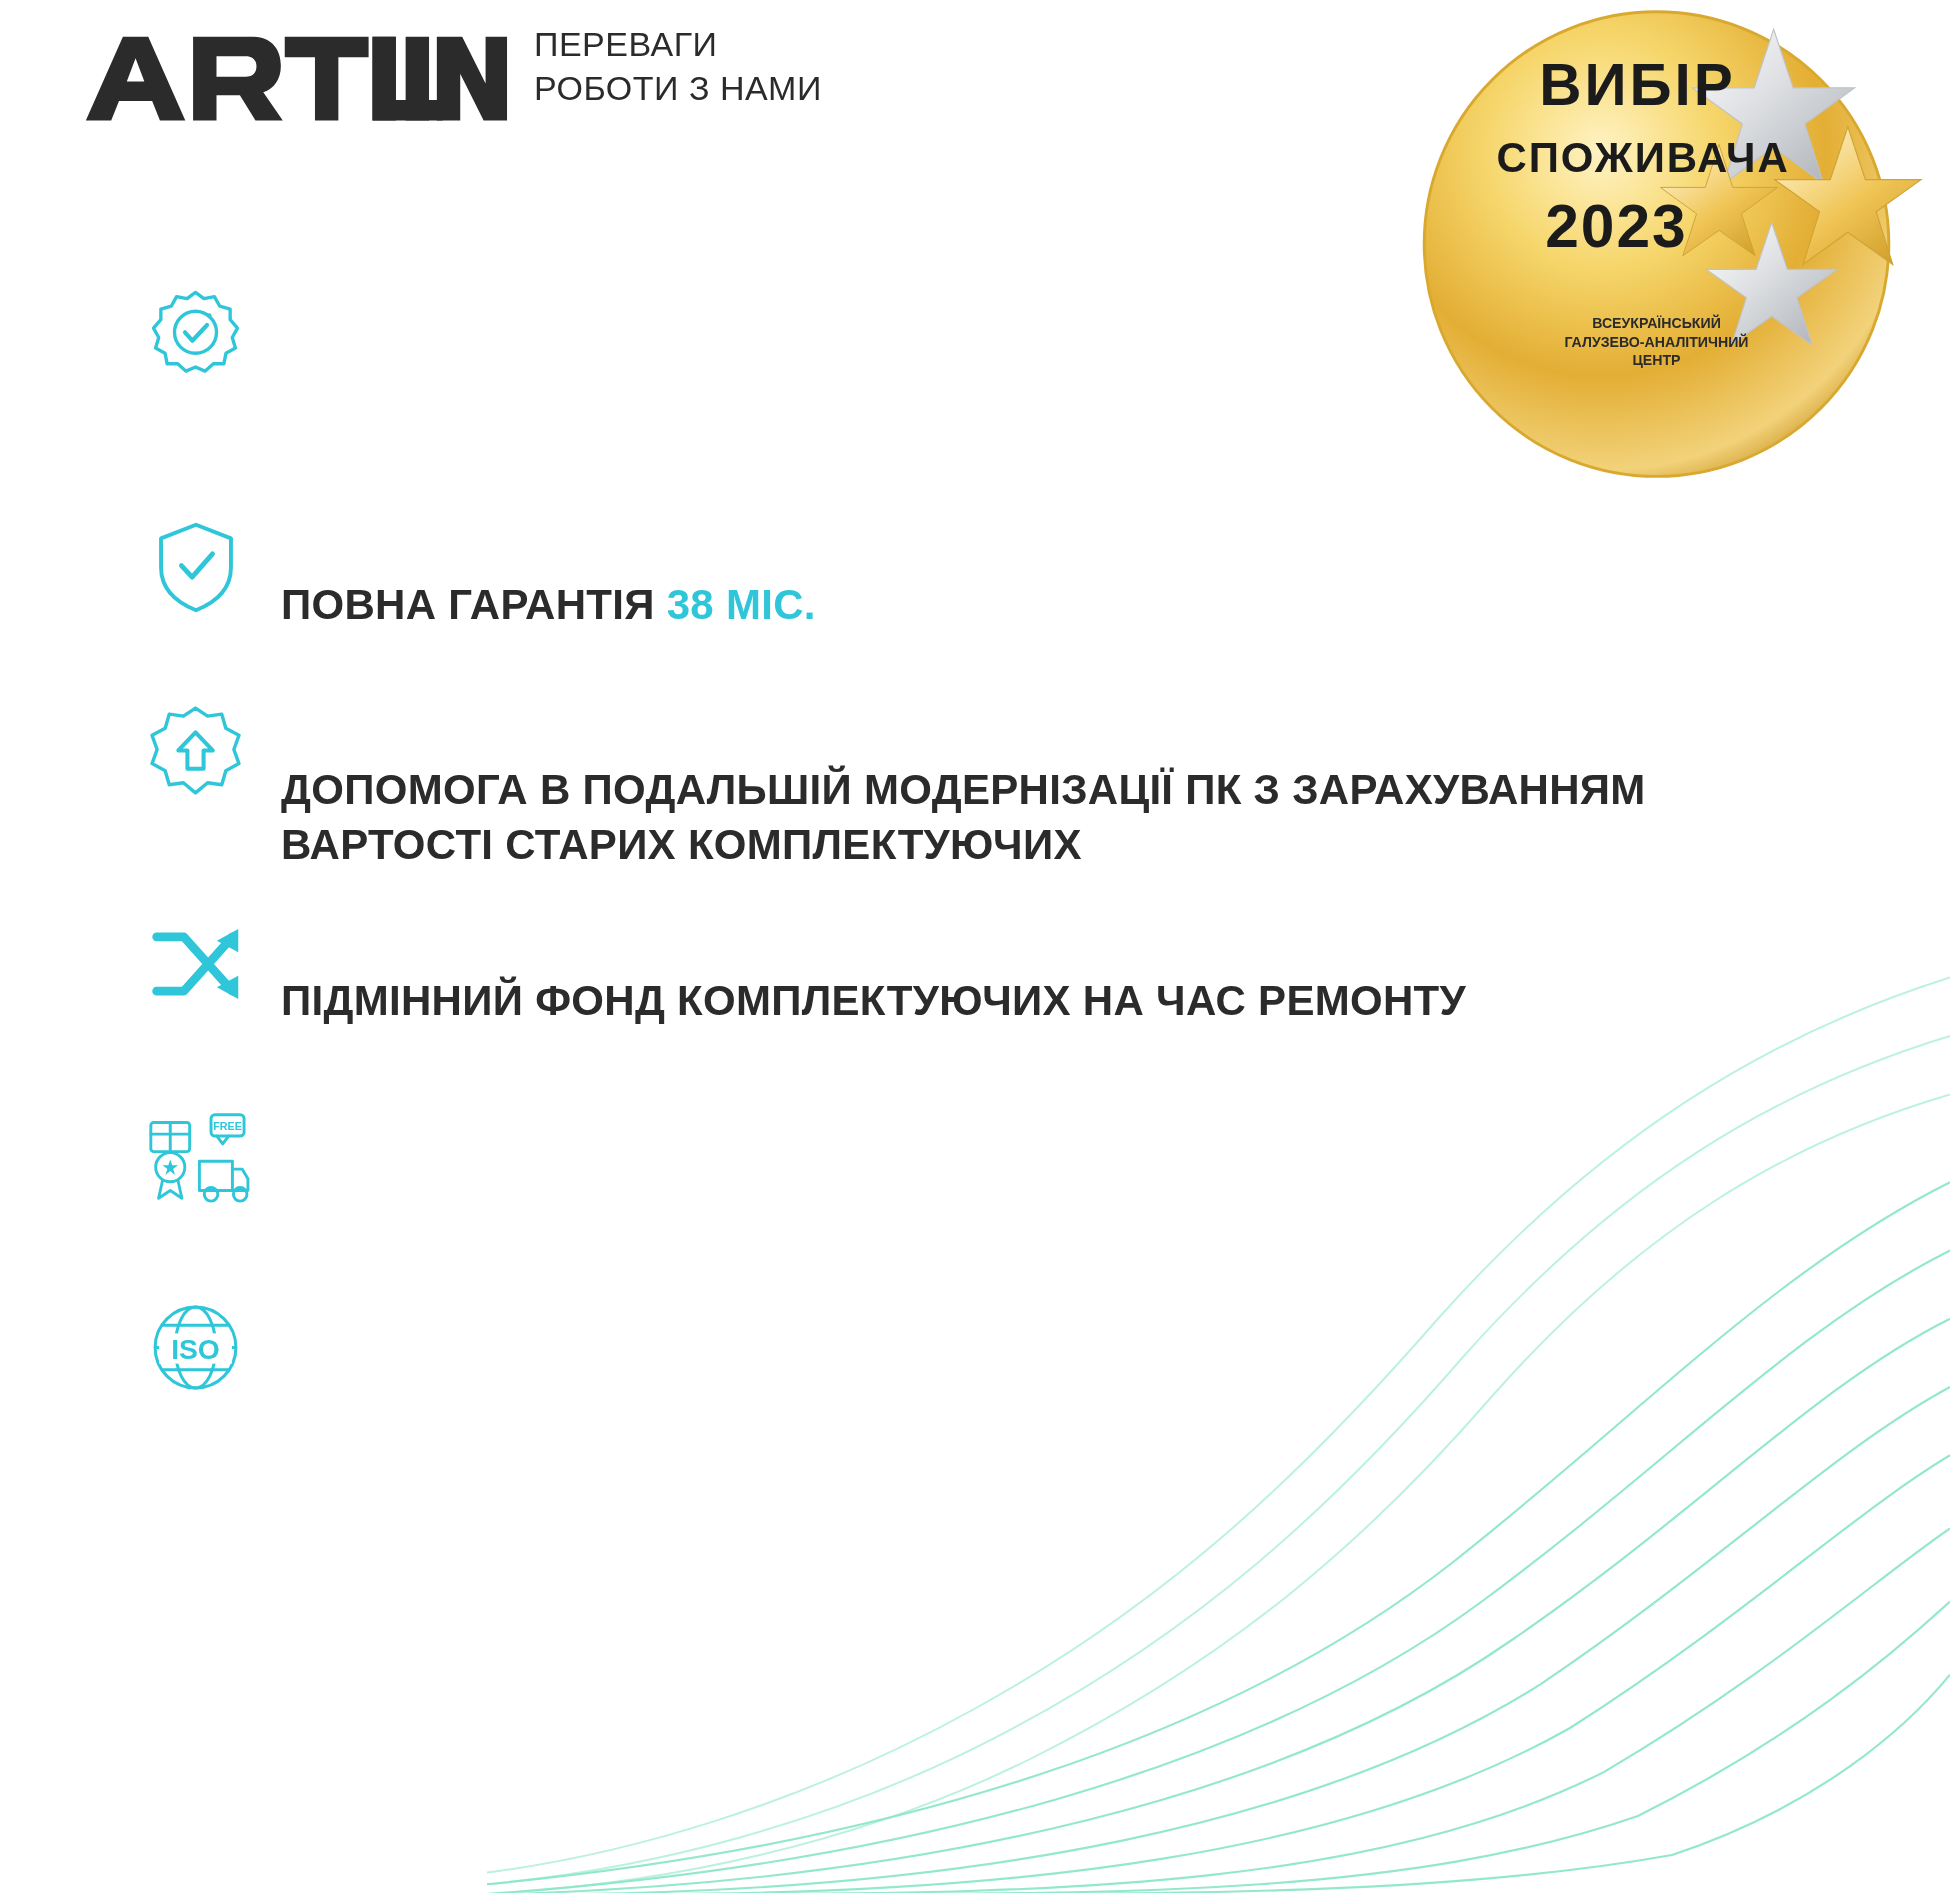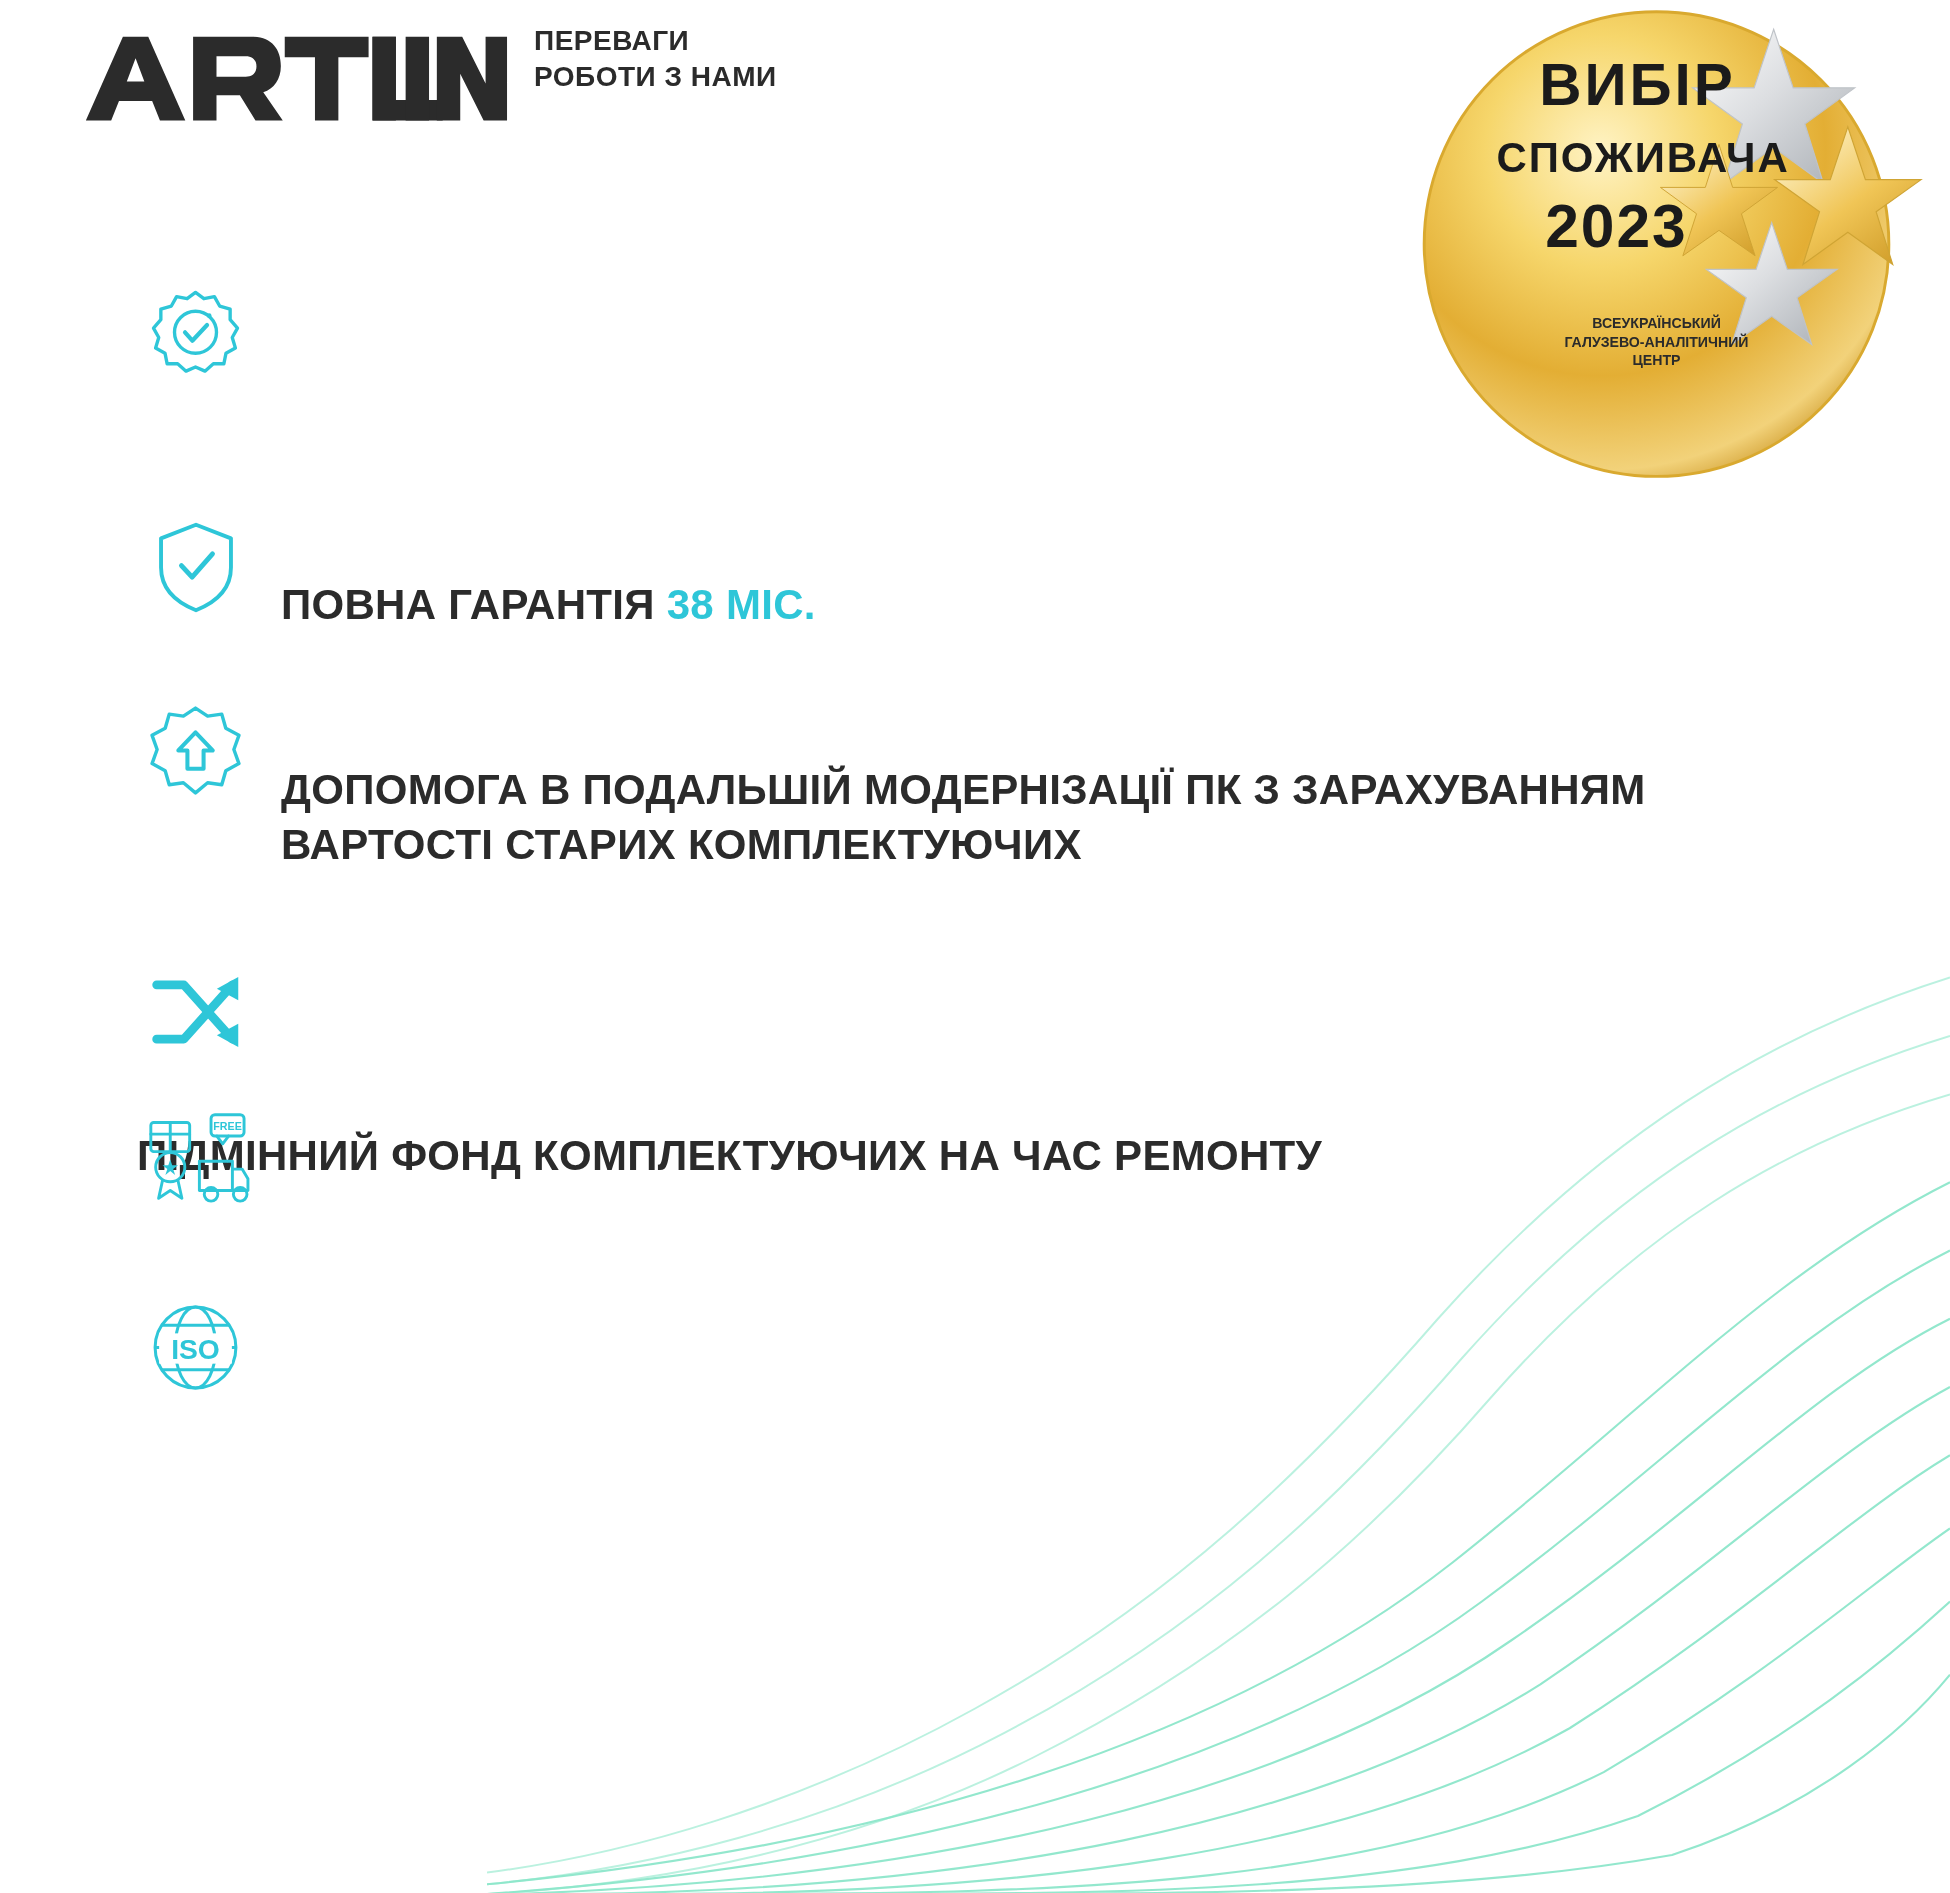--- a/index.html
+++ b/index.html
@@ -43,22 +43,22 @@
     top: 27px;
     width: 429px;
     height: 105px;
   }
   .logo svg { display: block; }
 
   .header-title {
     position: absolute;
     left: 534px;
     top: 23.4px;
-    font-weight: bold;
-    font-size: 28px;
+    font-weight: normal;
+    font-size: 34px;
     line-height: 1.28;
     letter-spacing: 0.5px;
     color: #2b2b2b;
     text-transform: uppercase;
     white-space: pre-line;
   }
 
   
   .badge {
     position: absolute;
@@ -105,21 +105,21 @@
     white-space: pre-line;
     max-width: 1541px;
   }
   .feature .text .accent {
     color: #2ec6d8;
   }
 
   .f0 { top: 0px; }
   .f1 { top: 231px; }
   .f2 { top: 416px; }
-  .f3 { top: 675px; flex-direction: column; }
+  .f3 { top: 627px; }
   .f4 { top: 819px; }
   .f5 { top: 1011px; }
 
   .iso-text {
     letter-spacing: 0.2px;
   }
 </style>
 </head>
 <body>
 

